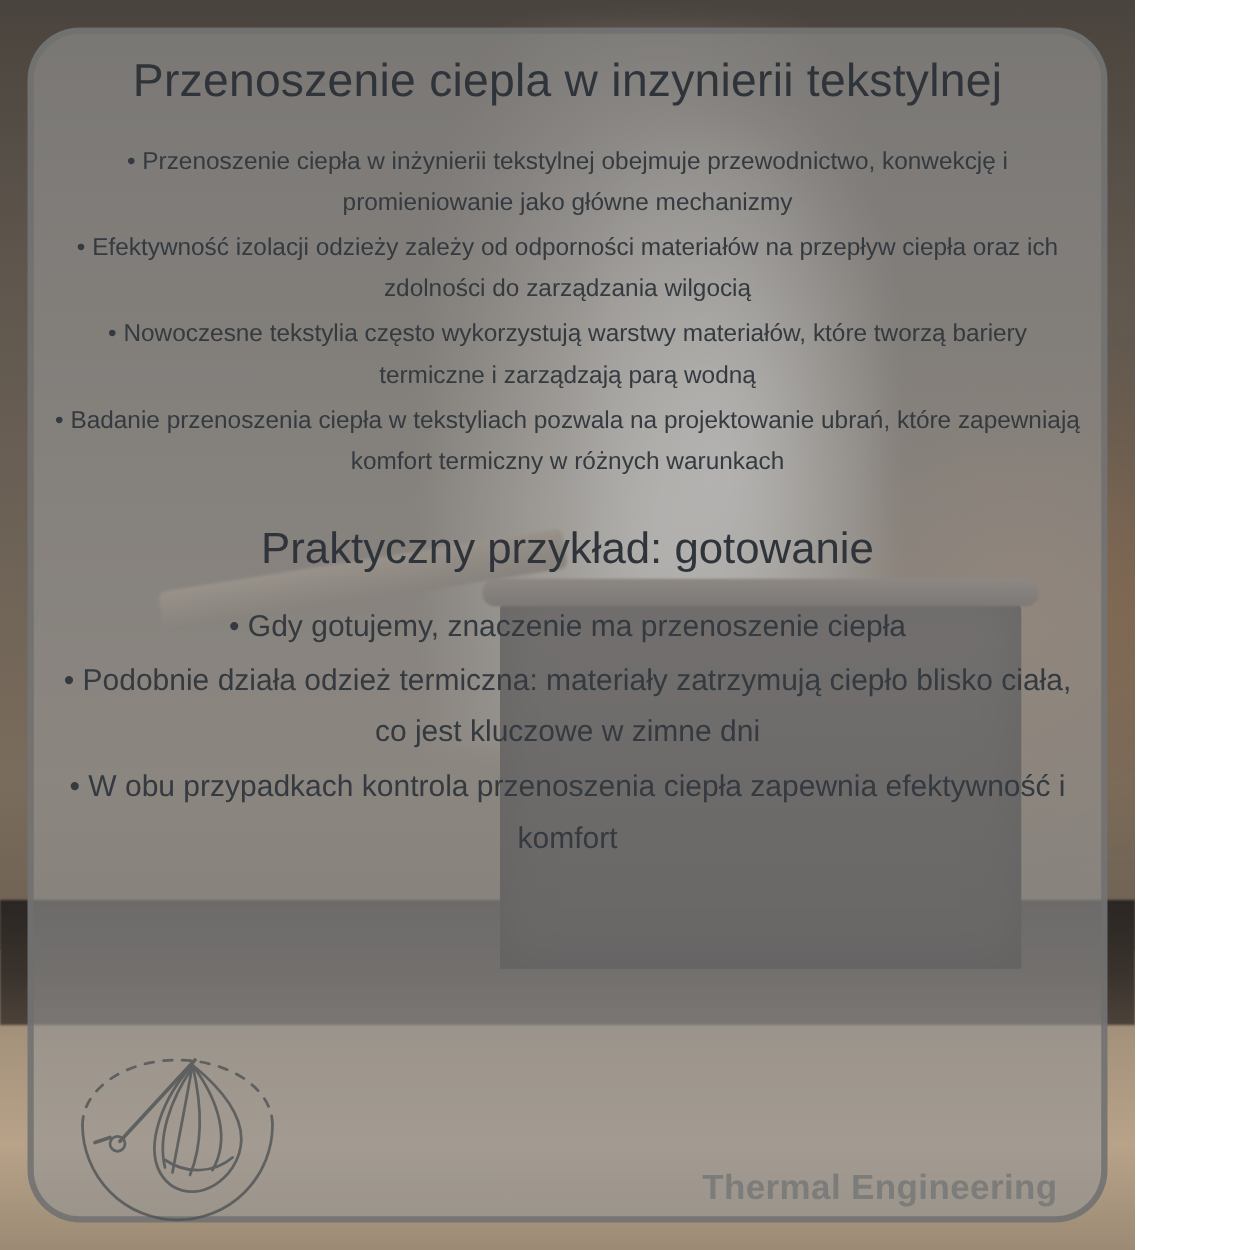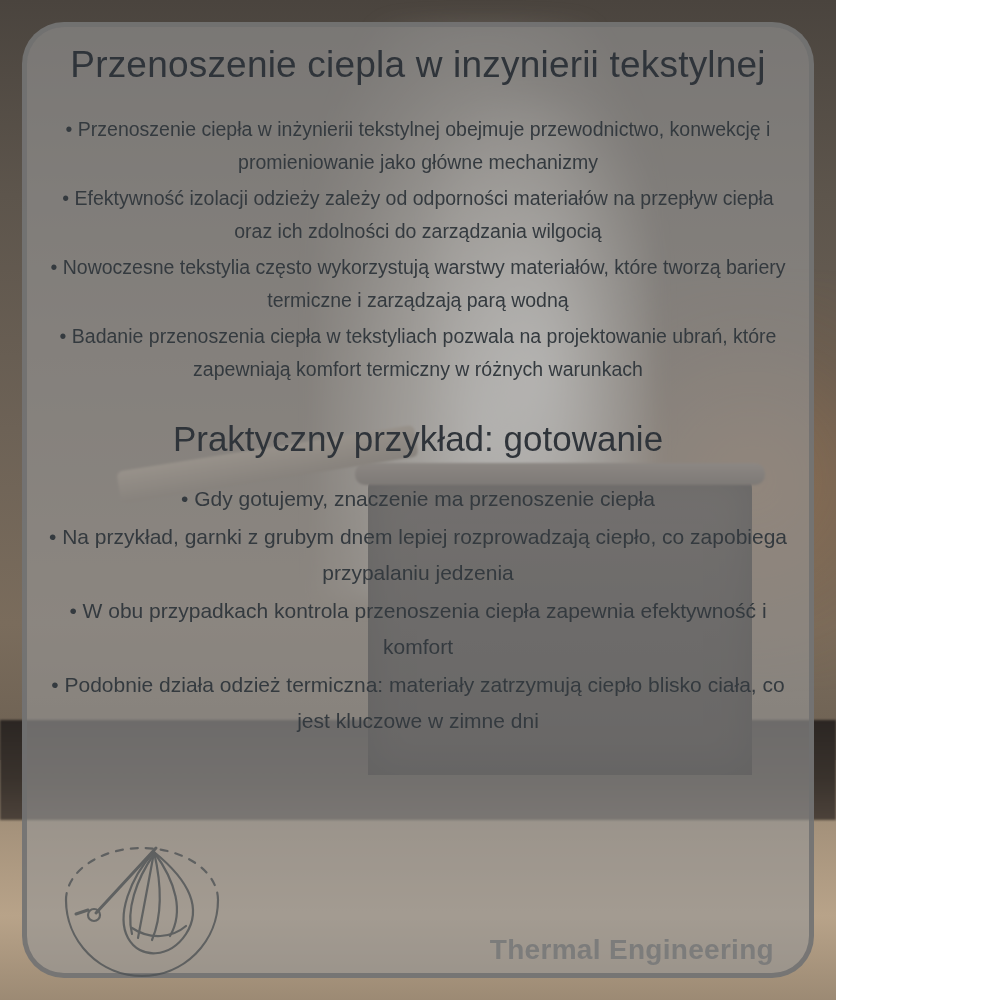--- a/index.html
+++ b/index.html
@@ -6,21 +6,21 @@
     margin: 0;
     padding: 0;
     width: 1000px;
     height: 1000px;
     overflow: hidden;
     font-family: "Liberation Sans", sans-serif;
   }
 
   #slide {
     position: relative;
-    width: 836px;
+    width: 908px;
     height: 1000px;
     background: #000;
   }
 
   
   .photo {
     position: absolute;
     inset: 0;
     overflow: hidden;
   }
@@ -158,21 +158,21 @@
     text-indent: 0;
   }
   ul.bullets li::before {
     content: "• ";
   }
 
   .sec2 ul.bullets {
     margin-top: 22px;
   }
   .sec2 ul.bullets li {
-    font-size: 21px;
+    font-size: 24px;
   }
 
   
   .whisk {
     position: absolute;
     left: 36px;
     bottom: 18px;
     width: 260px;
     height: 200px;
     opacity: 0.75;
@@ -217,23 +217,22 @@
       <li>Efektywność izolacji odzieży zależy od odporności materiałów na przepływ ciepła oraz ich zdolności do zarządzania wilgocią</li>
       <li>Nowoczesne tekstylia często wykorzystują warstwy materiałów, które tworzą bariery termiczne i zarządzają parą wodną</li>
       <li>Badanie przenoszenia ciepła w tekstyliach pozwala na projektowanie ubrań, które zapewniają komfort termiczny w różnych warunkach</li>
     </ul>
 
     <div class="sec2">
       <h2 class="subtitle">Praktyczny przykład: gotowanie</h2>
 
       <ul class="bullets">
         <li>Gdy gotujemy, znaczenie ma przenoszenie ciepła</li>
-        <li>Na przykład, garnki z grubym dnem lepiej rozprowadzają ciepło, co zapobiega przypalaniu jedzenia</li>
+        <li>Podobnie działa odzież termiczna: materiały zatrzymują ciepło blisko ciała, co jest kluczowe w zimne dni</li>
         <li>W obu przypadkach kontrola przenoszenia ciepła zapewnia efektywność i komfort</li>
-        <li>Podobnie działa odzież termiczna: materiały zatrzymują ciepło blisko ciała, co jest kluczowe w zimne dni</li>
       </ul>
     </div>
   </div>
 
   <svg class="whisk" viewBox="0 0 260 200">
     <g fill="none" stroke="#4a4f52" stroke-width="2.2" stroke-linecap="round">
 
       <path d="M30 118 A76 76 0 0 0 182 118"></path>
       <path d="M30 118 A76 52 0 0 1 182 118" stroke-dasharray="7 8"></path>
 

